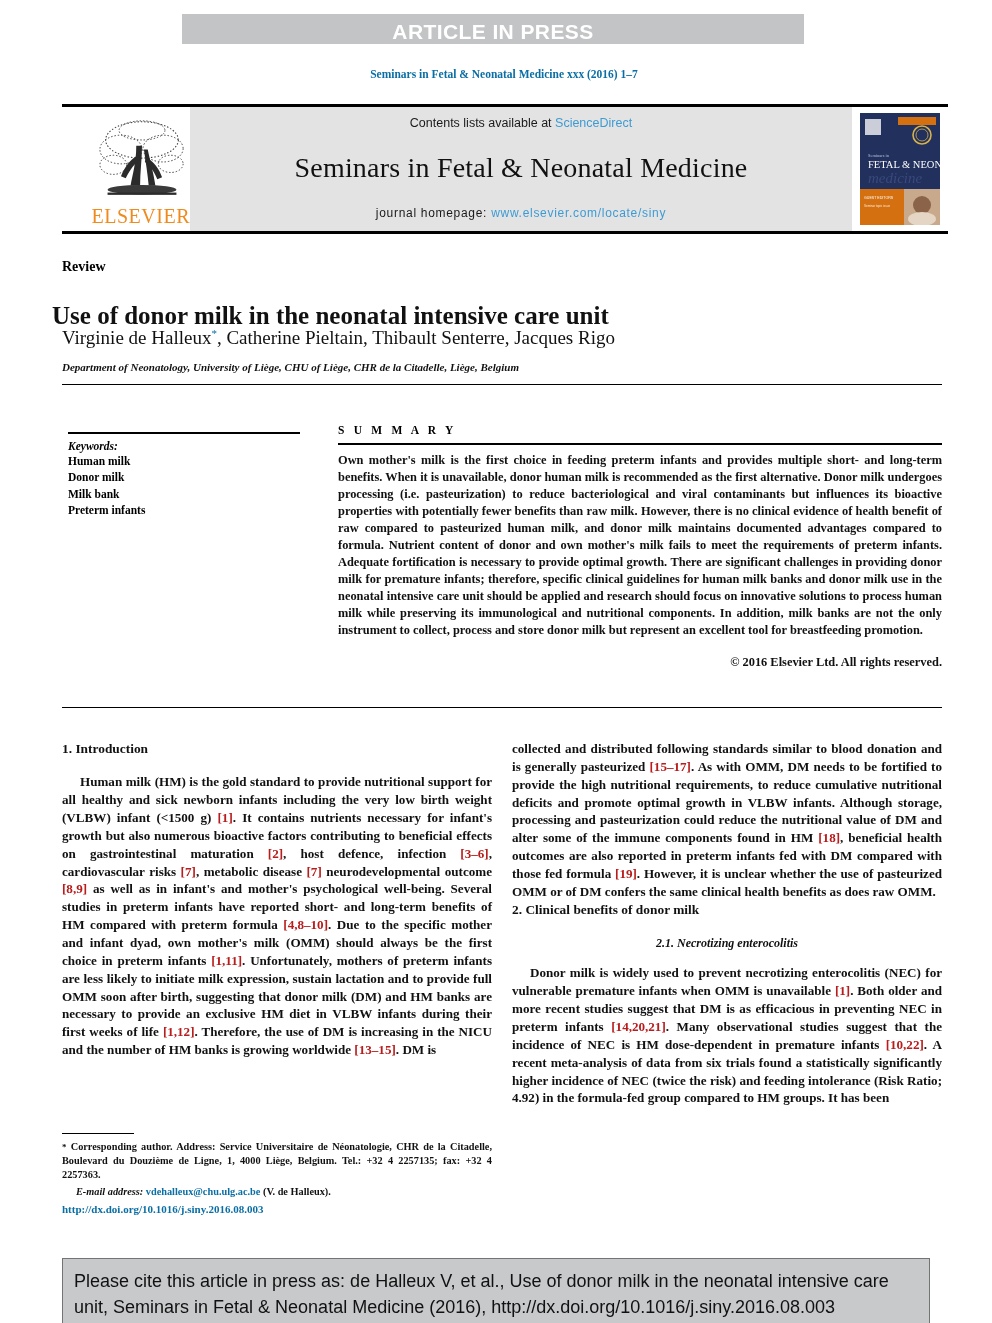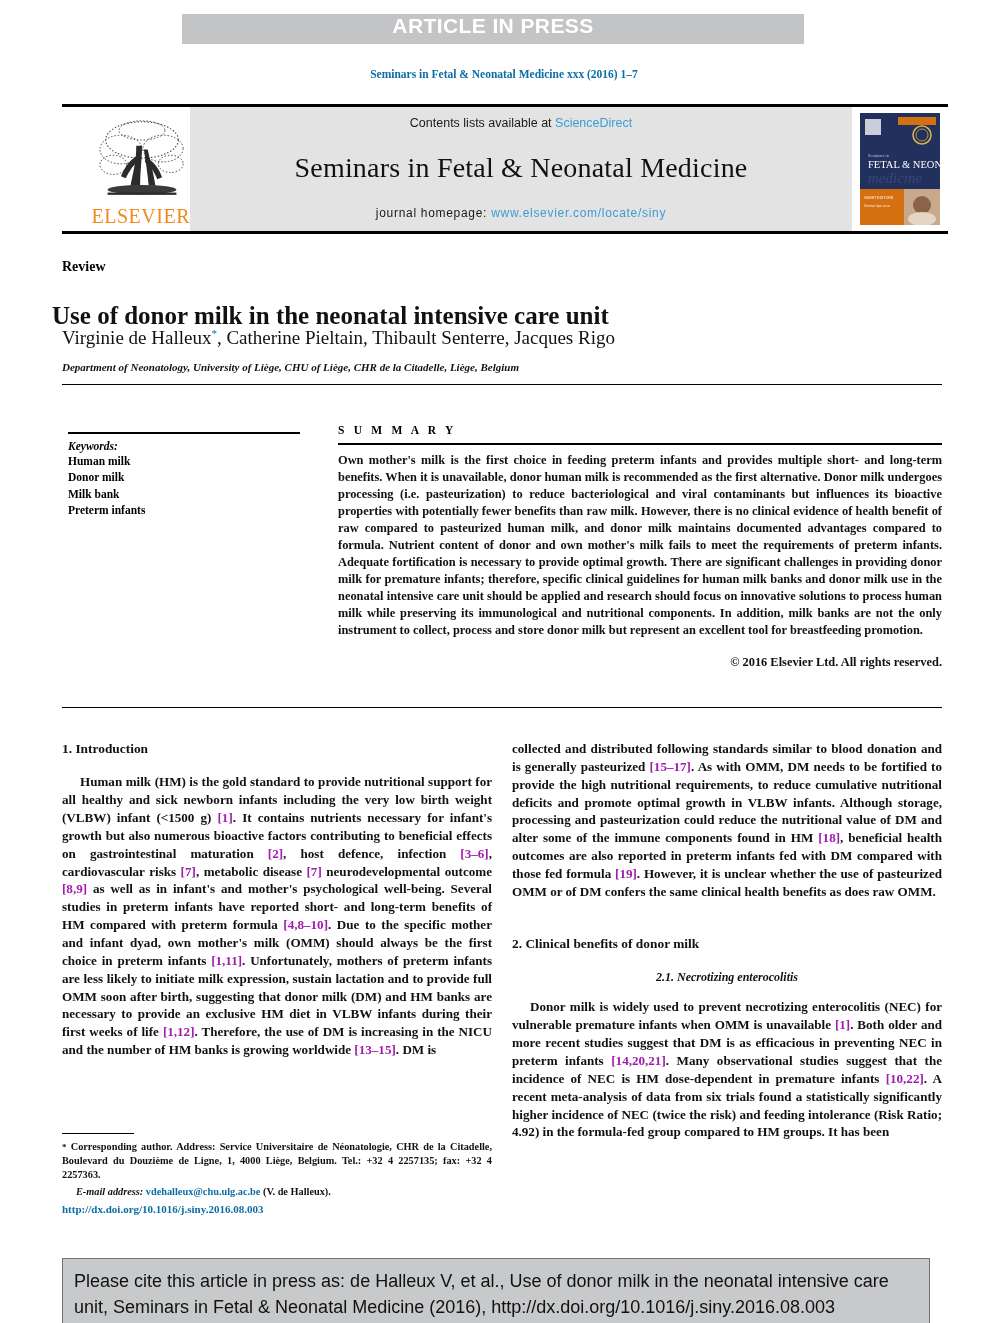--- a/index.html
+++ b/index.html
@@ -19,21 +19,21 @@
 
   
   .aip-banner {
     position: absolute;
     left: 182px;
     top: 14px;
     width: 622px;
     height: 30px;
     background: #c3c4c6;
     display: flex;
-    align-items: flex-start;
+    align-items: flex-end;
     justify-content: center;
   }
   .aip-banner span {
     font-family: "Liberation Sans", sans-serif;
     font-weight: bold;
     font-size: 21px;
     letter-spacing: 0.4px;
     color: #ffffff;
   }
 
@@ -267,35 +267,35 @@
   }
   .col-left  { left: 62px; }
   .col-right { left: 512px; }
 
   .sec-h1 {
     font-weight: bold;
     font-size: 13.4px;
     margin: 0 0 15px 0;
     text-align: left;
   }
-  .sec-h1.spaced-top { margin-top: 34px; }
+  .sec-h1.spaced-top { }
   .sec-h2 {
     font-weight: bold;
     font-style: italic;
     font-size: 12px;
     margin: 16px 0 13px 0;
     text-align: center;
   }
   p.body {
     margin: 0;
     text-indent: 18px;
     font-weight: bold;
   }
   p.body.cont { text-indent: 0; }
-  .ref { color: #a21caf; }
+  .ref { color: #b91c1c; }
 
   
   .fn-rule {
     position: absolute;
     left: 62px;
     top: 1133px;
     width: 72px;
     border-top: 1.2px solid #000;
   }
   .footnote {

